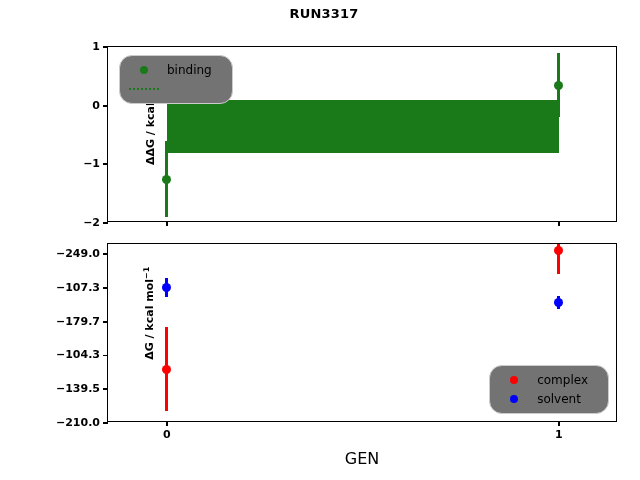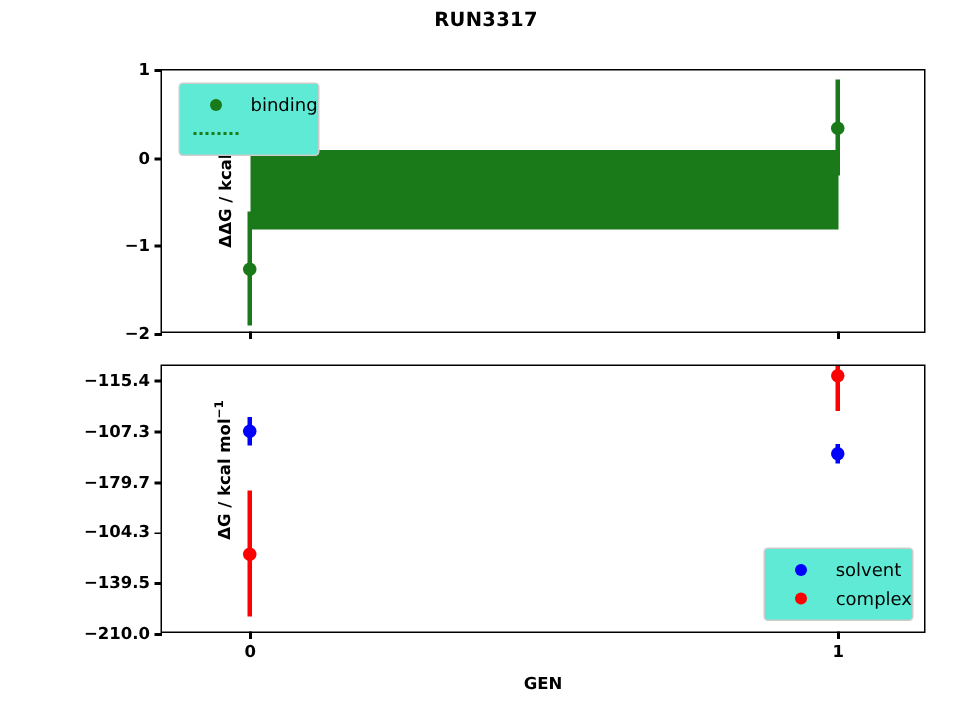--- a/index.html
+++ b/index.html
@@ -40,41 +40,41 @@
 
   
   .ylabel{
     position:absolute;font-size:11px;font-weight:bold;color:#000;white-space:nowrap;
     transform-origin:center center;transform:rotate(-90deg);
   }
   #ylab-top{left:-38px;top:60px;width:160px;text-align:center;}
   #ylab-bot{left:-49px;top:62px;width:180px;text-align:center;}
   .xlabel{
     position:absolute;left:103px;top:449px;width:510px;text-align:center;
-    font-size:11px;font-weight:bold;color:#000;
+    font-size:16px;font-weight:normal;color:#000;
   }
 
   
   .band{position:absolute;background:#1a7a1a;}
   .errbar{position:absolute;width:3px;margin-left:-1.5px;}
   .errbar.green{background:#1a7a1a;}
   .errbar.blue{background:#0000ff;}
   .errbar.red{background:#ff0000;}
   .marker{
     position:absolute;width:9px;height:9px;border-radius:50%;
     margin-left:-4.5px;margin-top:-4.5px;
   }
   .marker.green{background:#1a7a1a;}
   .marker.blue{background:#0000ff;}
   .marker.red{background:#ff0000;}
 
   
   .legend{
-    position:absolute;background:#5eead4;border:1px solid #cccccc;border-radius:3px;
-    padding:4px 0 5px 7px;box-sizing:border-box;
+    position:absolute;background:#737373;border:1px solid #cccccc;border-radius:13px;
+    padding:4px 20px 5px 7px;box-sizing:border-box;
   }
   #legend-top{left:11px;top:8px;}
   #legend-bot{right:7px;bottom:7px;}
   .legend-row{display:flex;align-items:center;height:19px;}
   .legend-key{width:34px;display:flex;align-items:center;justify-content:center;}
   .key-dot{width:8px;height:8px;border-radius:50%;display:block;}
   .key-dot.green{background:#1a7a1a;}
   .key-dot.blue{background:#0000ff;}
   .key-dot.red{background:#ff0000;}
   .key-dotted{
@@ -147,21 +147,21 @@
   </div>
 
   <div class="axes" id="ax-bot">
 
     <div class="ylabel" id="ylab-bot">
       <span>ΔG / kcal mol</span><sup>−1</sup>
     </div>
 
     <div class="ytick" style="top:10.1px;">
         <i></i>
-        <span>−115.4</span>
+        <span>−249.0</span>
       </div>
     <div class="ytick" style="top:43.9px;">
         <i></i>
         <span>−107.3</span>
       </div>
     <div class="ytick" style="top:77.6px;">
         <i></i>
         <span>−179.7</span>
       </div>
     <div class="ytick" style="top:111.4px;">
@@ -197,27 +197,27 @@
       <div class="errbar red" style="left:450.8px;top:-17.6px;height:47.3px;"></div>
 
       <div class="errbar blue" style="left:450.8px;top:51.6px;height:13.5px;"></div>
       <div class="marker red" style="left:450.8px;top:6.1px;"></div>
       <div class="marker blue" style="left:450.8px;top:58.4px;"></div>
     </div>
 
     <div class="legend" id="legend-bot">
       <div class="legend-row">
         <span class="legend-key">
+            <span class="key-dot red"></span>
+          </span>
+        <span class="legend-label">complex</span>
+      </div>
+      <div class="legend-row">
+        <span class="legend-key">
             <span class="key-dot blue"></span>
           </span>
         <span class="legend-label">solvent</span>
-      </div>
-      <div class="legend-row">
-        <span class="legend-key">
-            <span class="key-dot red"></span>
-          </span>
-        <span class="legend-label">complex</span>
       </div>
     </div>
   </div>
 
   <div class="xlabel">GEN</div>
 </div>
 
 </body></html>

